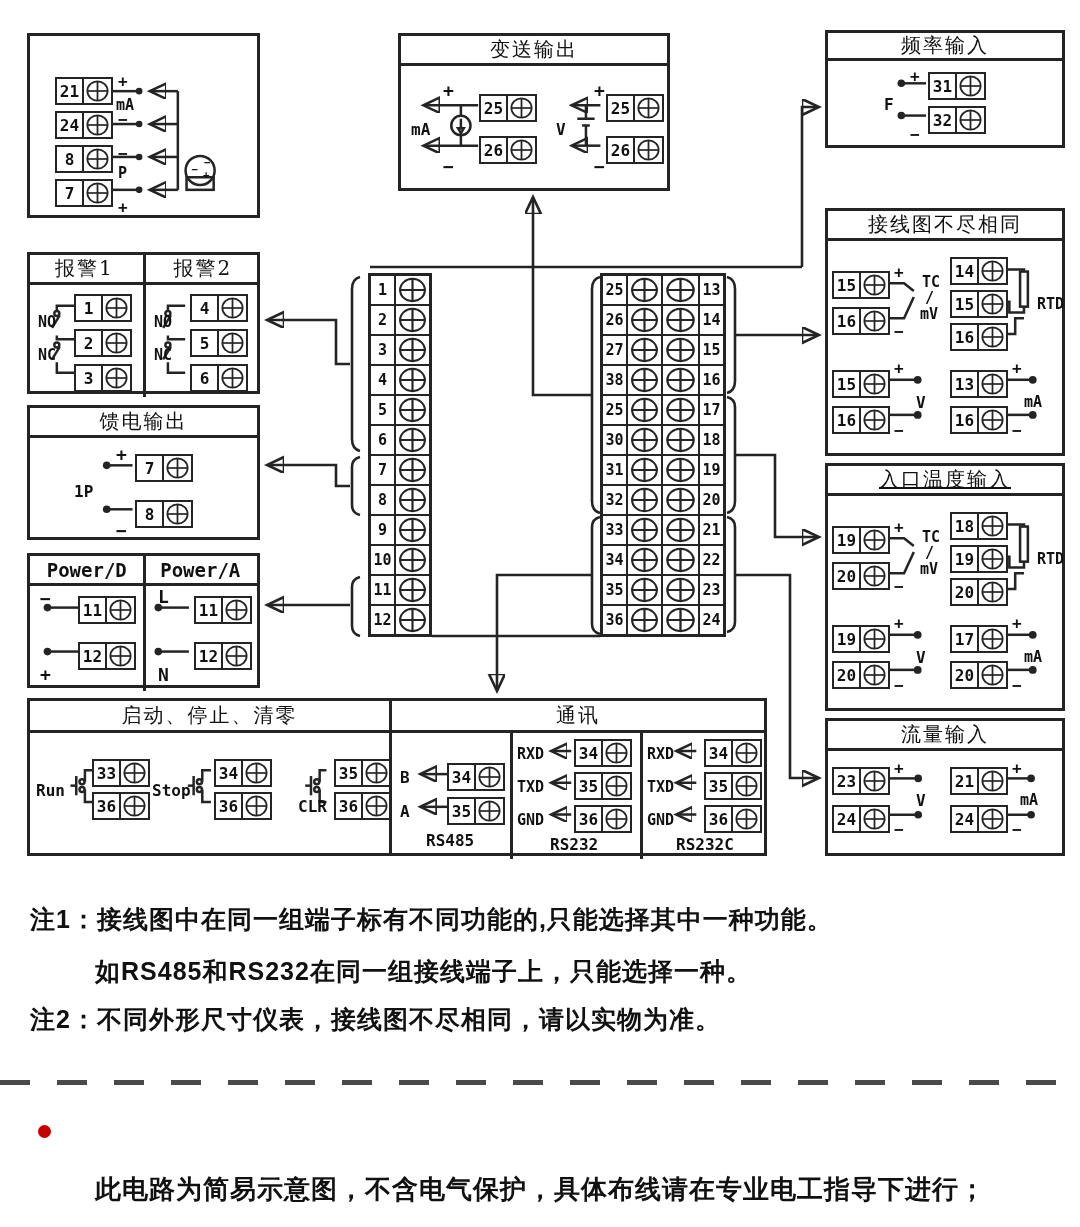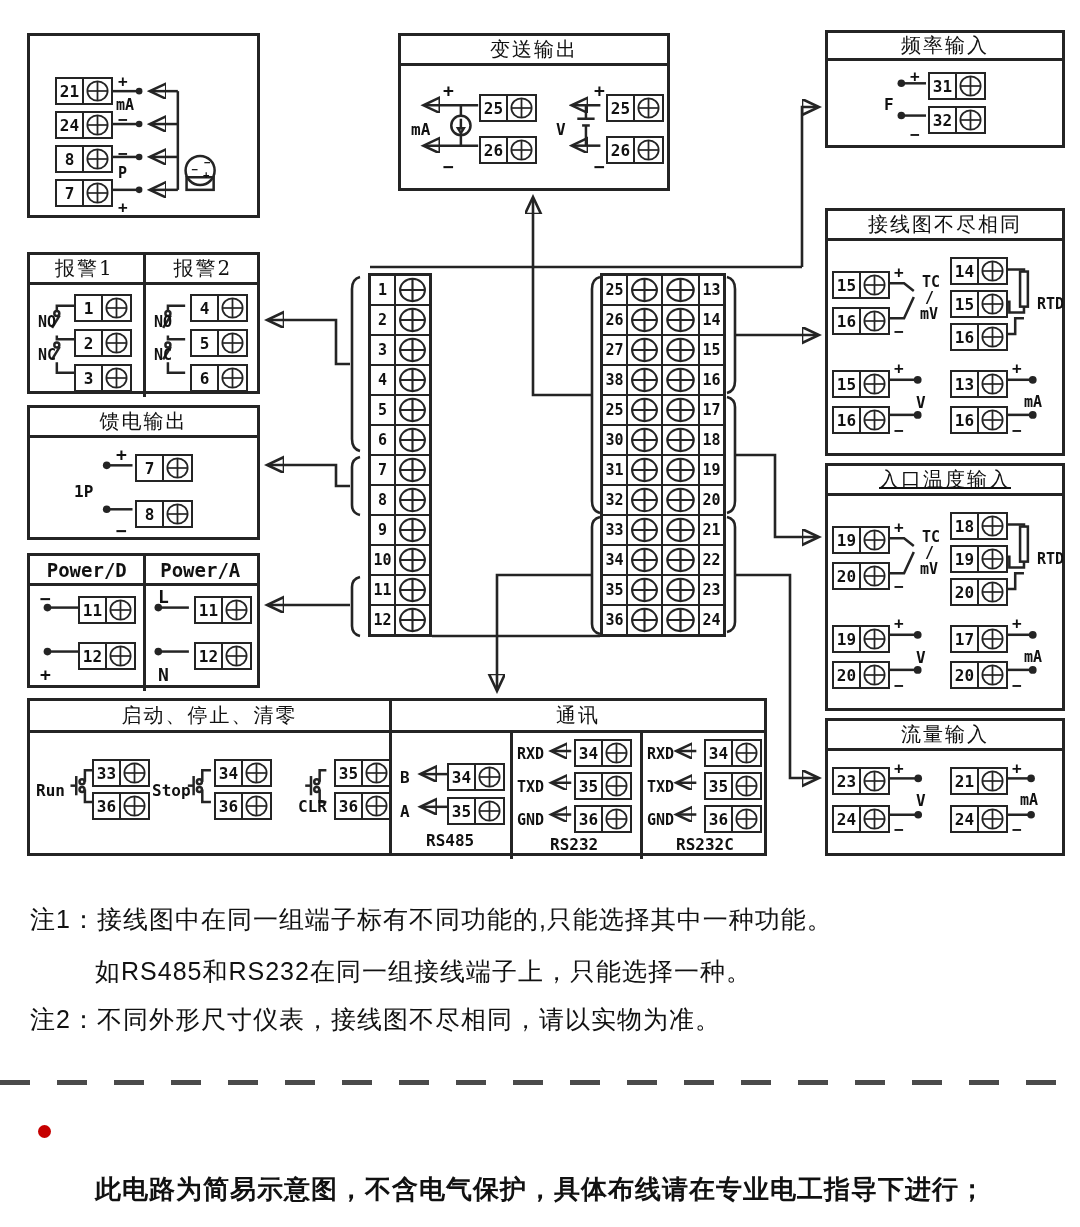--- a/index.html
+++ b/index.html
@@ -25,21 +25,21 @@
   .screw circle,.screw line{stroke:#242424;stroke-width:2.1;fill:none;}
   .lbl{position:absolute;font-family:"DejaVu Sans Mono","Liberation Mono",monospace;font-weight:bold;line-height:1;white-space:nowrap;}.f15{font-size:15px}.f16{font-size:16px}.f18{font-size:18px}
   .strip{position:absolute;border:3px solid #242424;box-sizing:border-box;display:flex;flex-direction:column;background:#fff;}
   .srow{flex:1;display:flex;border-bottom:2.2px solid #242424;box-sizing:border-box;min-height:0;}
   .srow:last-child{border-bottom:none;}
   .scell{display:flex;align-items:center;justify-content:center;box-sizing:border-box;height:100%;}
   .snum{width:25px;border-right:2.2px solid #242424;font:bold 15px "DejaVu Sans Mono","Liberation Mono",monospace;}
   .snumR{width:25px;border-right:none;border-left:2.2px solid #242424;font:bold 15px "DejaVu Sans Mono","Liberation Mono",monospace;}
   .sscr{width:33px;}
   .sscr2{width:35px;border-right:2.2px solid #242424;}
-  .note{position:absolute;font-weight:normal;font-size:25px;letter-spacing:1px;white-space:nowrap;}
+  .note{position:absolute;font-weight:bold;font-size:25px;letter-spacing:1px;white-space:nowrap;}
   .dashline{position:absolute;left:0;right:0;height:5px;
             background:repeating-linear-gradient(90deg,#4a4a4a 0 30px,transparent 30px 57px);}
   .bullet{position:absolute;width:13px;height:13px;border-radius:50%;background:#c60000;}
   .sect-title{position:absolute;font-weight:bold;font-size:29px;letter-spacing:1px;white-space:nowrap;}
   .sect-sub{position:absolute;font-weight:bold;font-size:26px;letter-spacing:1px;white-space:nowrap;}
 </style>
 </head>
 <body>
 
 <div id="page">

